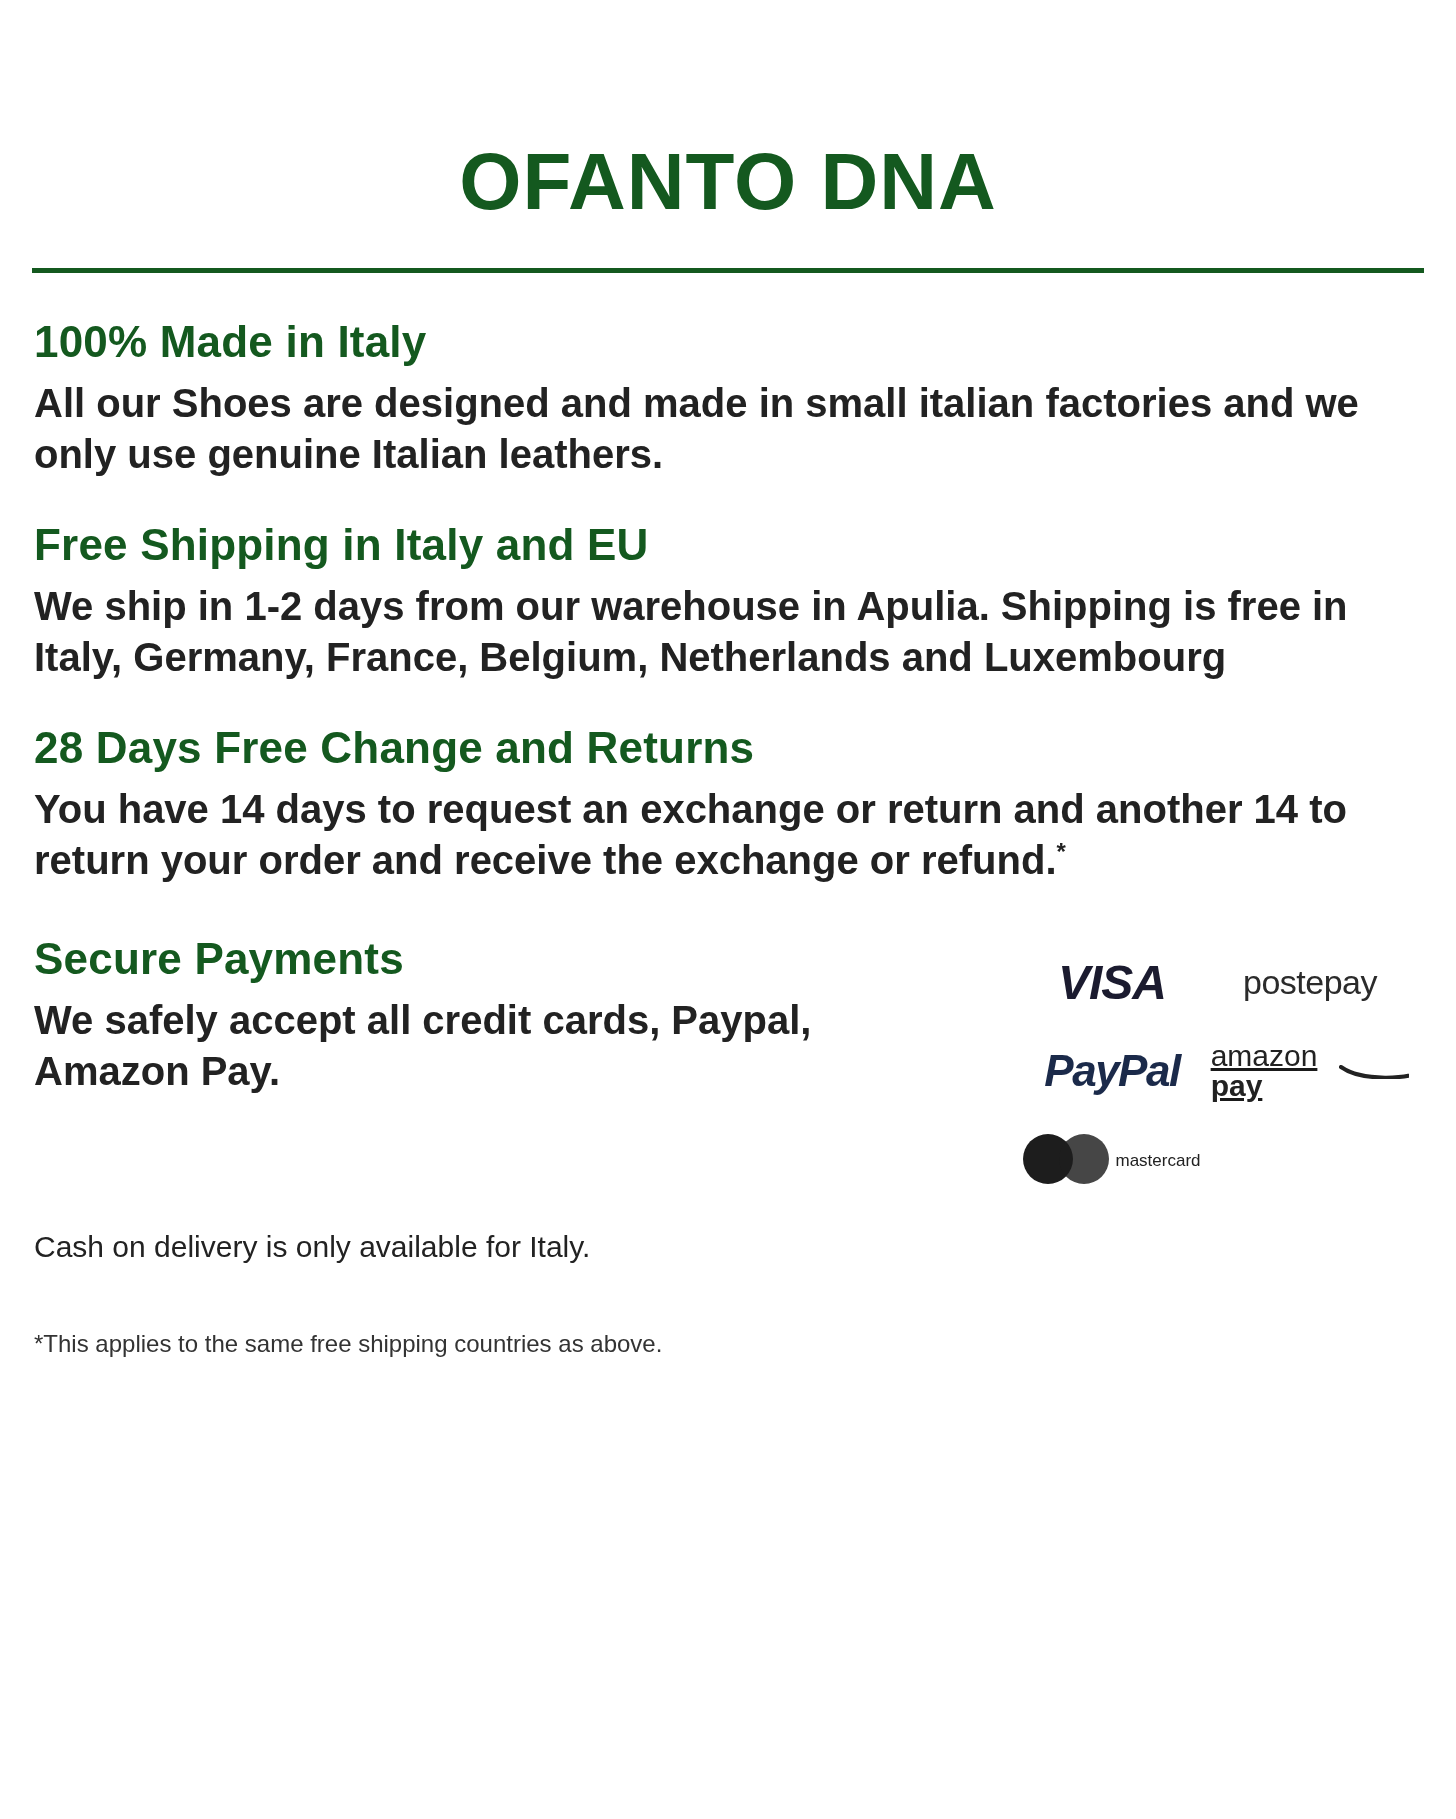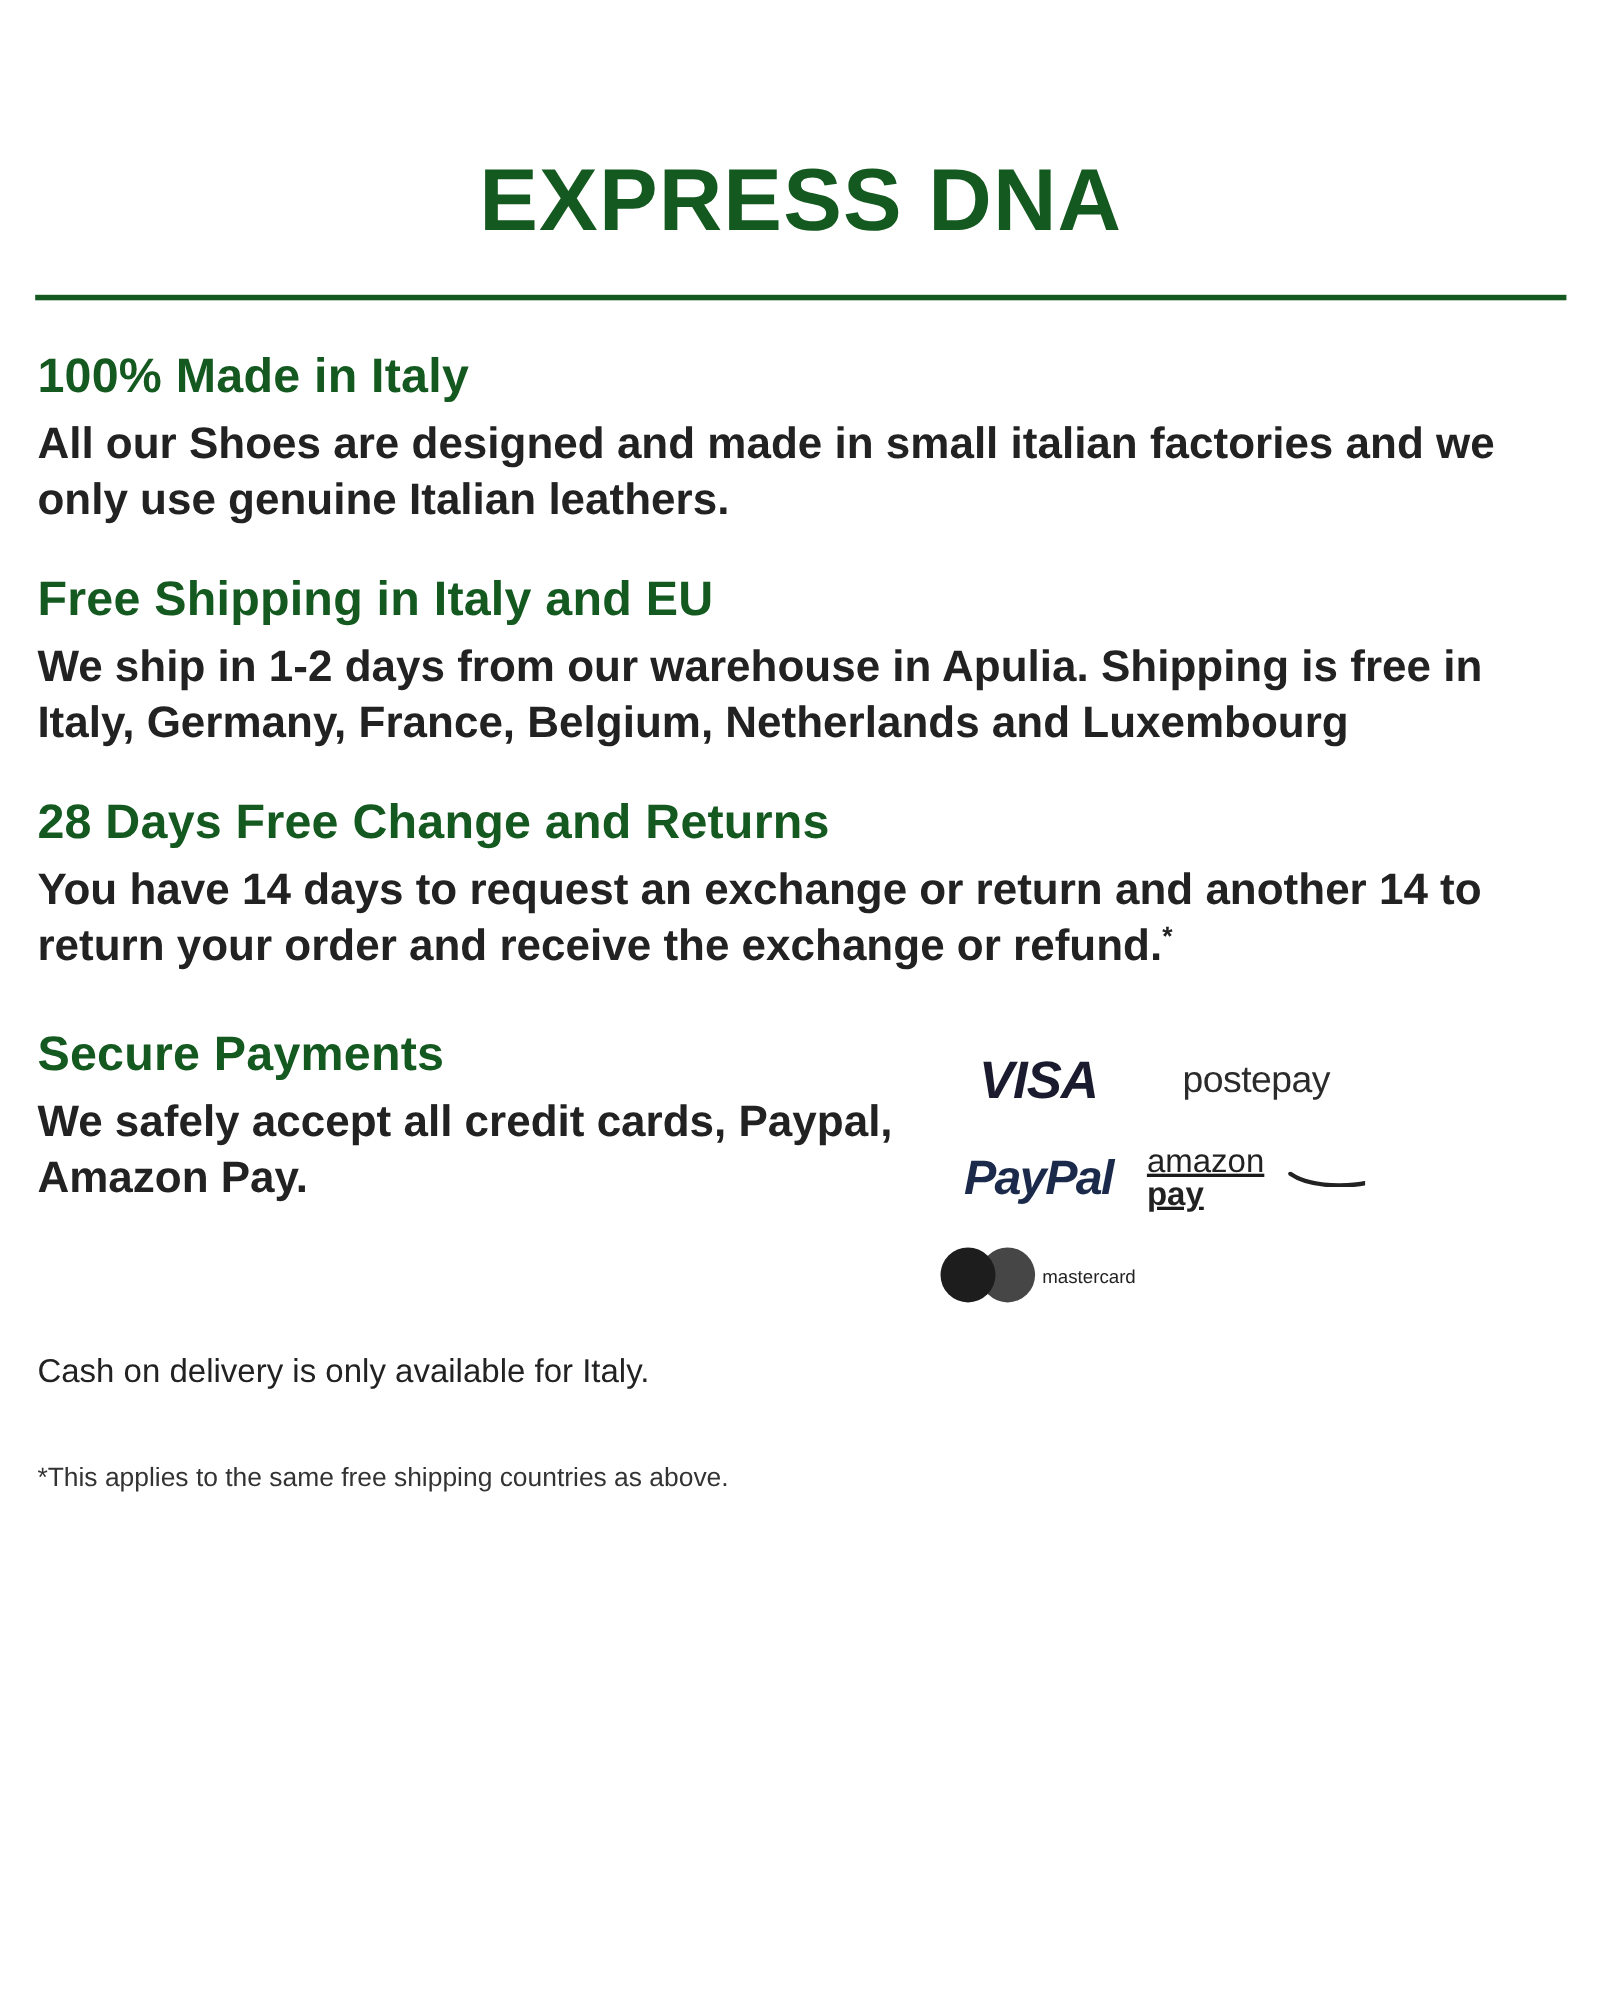--- a/index.html
+++ b/index.html
@@ -62,21 +62,21 @@
     font-weight: 700;
     max-width: 1380px;
   }
   .sup {
     font-size: 24px;
     vertical-align: super;
   }
   .payments-row {
     display: flex;
     align-items: flex-start;
-    justify-content: flex-start;
+    justify-content: space-between;
     margin-top: 48px;
   }
   .payments-left {
     flex: 0 0 auto;
     max-width: 860px;
   }
   .payments-left p.body-text {
     max-width: 820px;
   }
   .logos {
@@ -185,21 +185,21 @@
     font-size: 24px;
     color: #333333;
     margin-top: 66px;
   }
 </style>
 </head>
 <body>
 
 <div class="page">
 
-  <h1 class="title">EXPRESS DNA</h1>
+  <h1 class="title">OFANTO DNA</h1>
   <div class="rule"></div>
 
   <div class="content">
 
     <div class="section first">
       <h2 class="heading">100% Made in Italy</h2>
       <p class="body-text">All our Shoes are designed and made in small italian factories and we only use genuine Italian leathers.</p>
     </div>
 
     <div class="section">

